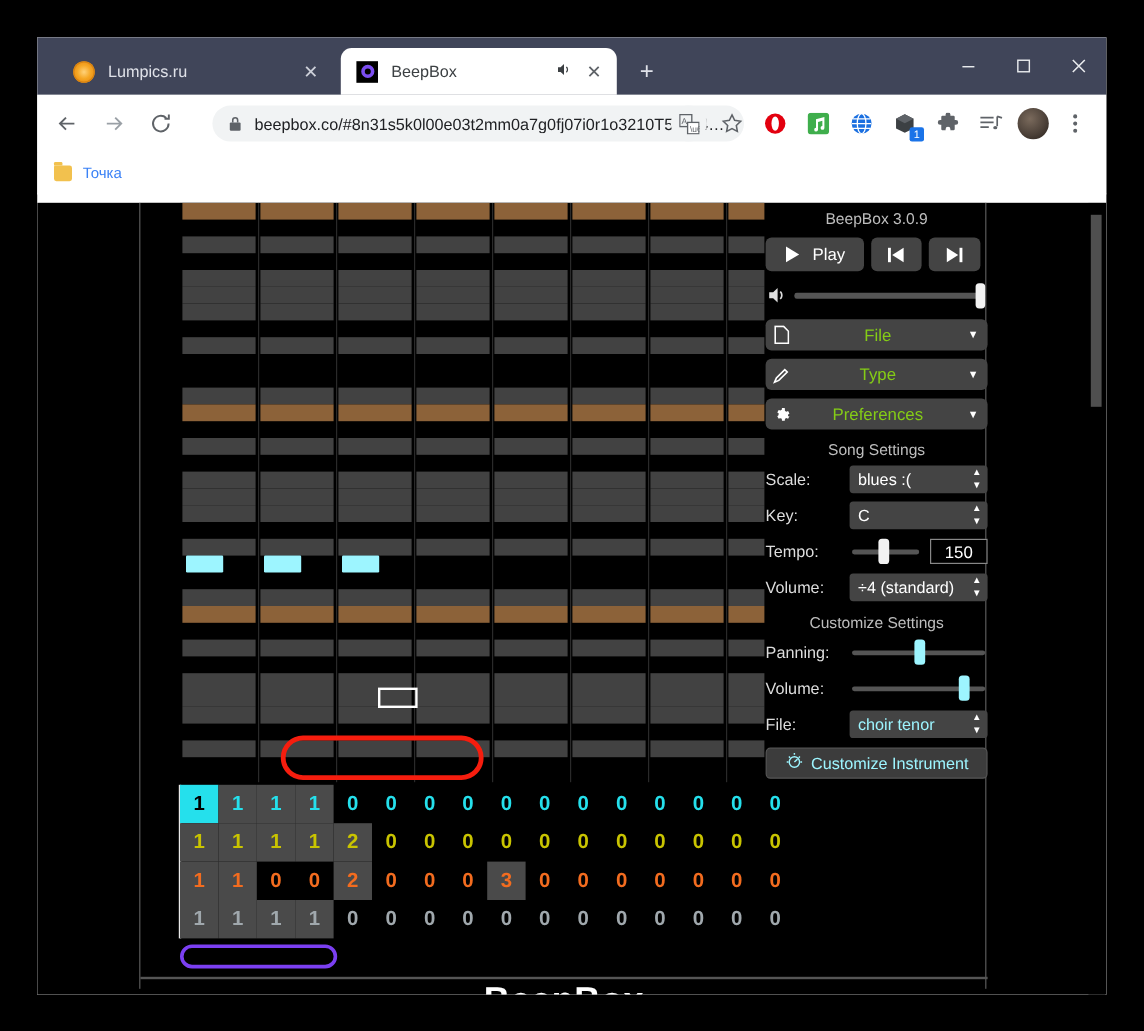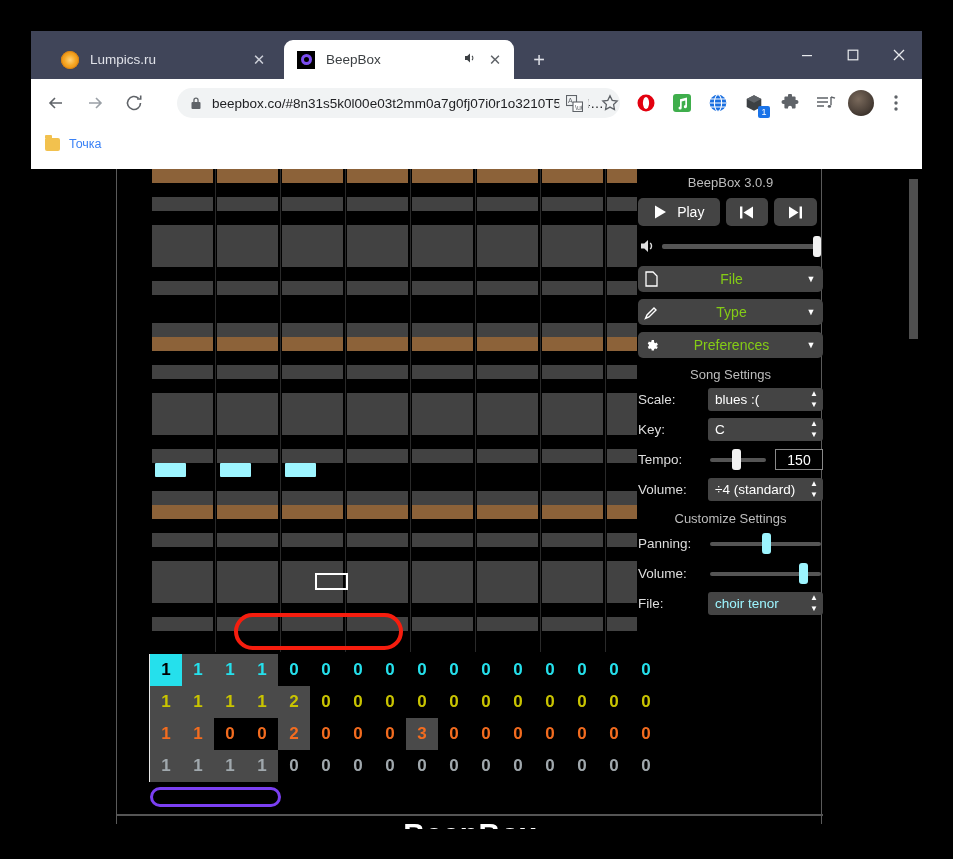--- a/index.html
+++ b/index.html
@@ -793,19 +793,29 @@
           <span class="setting-label">File:</span>
           <span class="select-box">
             <span class="select-val cyan-text">choir tenor</span>
             <span class="spinner">
                 <span>▲</span>
                 <span>▼</span>
               </span>
           </span>
         </div>
 
+        <div id="customize-instrument">
+          <span>
+            <svg width="16" height="16" viewBox="0 0 16 16" fill="none" stroke="#9df5ff" stroke-width="1.2">
+                <circle cx="8" cy="9" r="4.3"></circle>
+                <path d="M8 9 10.6 6.6"></path>
+                <path d="M1.6 9h1.4M13 9h1.4M3.4 4.4l1 1M12.6 4.4l-1 1M8 1.6V3"></path>
+              </svg>
+          </span>
+          <span class="lbl">Customize Instrument</span>
+        </div>
       </div>
 
       <div id="divider-top"></div>
       <div id="page-heading">BeepBox</div>
     </div>
   </div>
 </div>
 
 </body></html>

